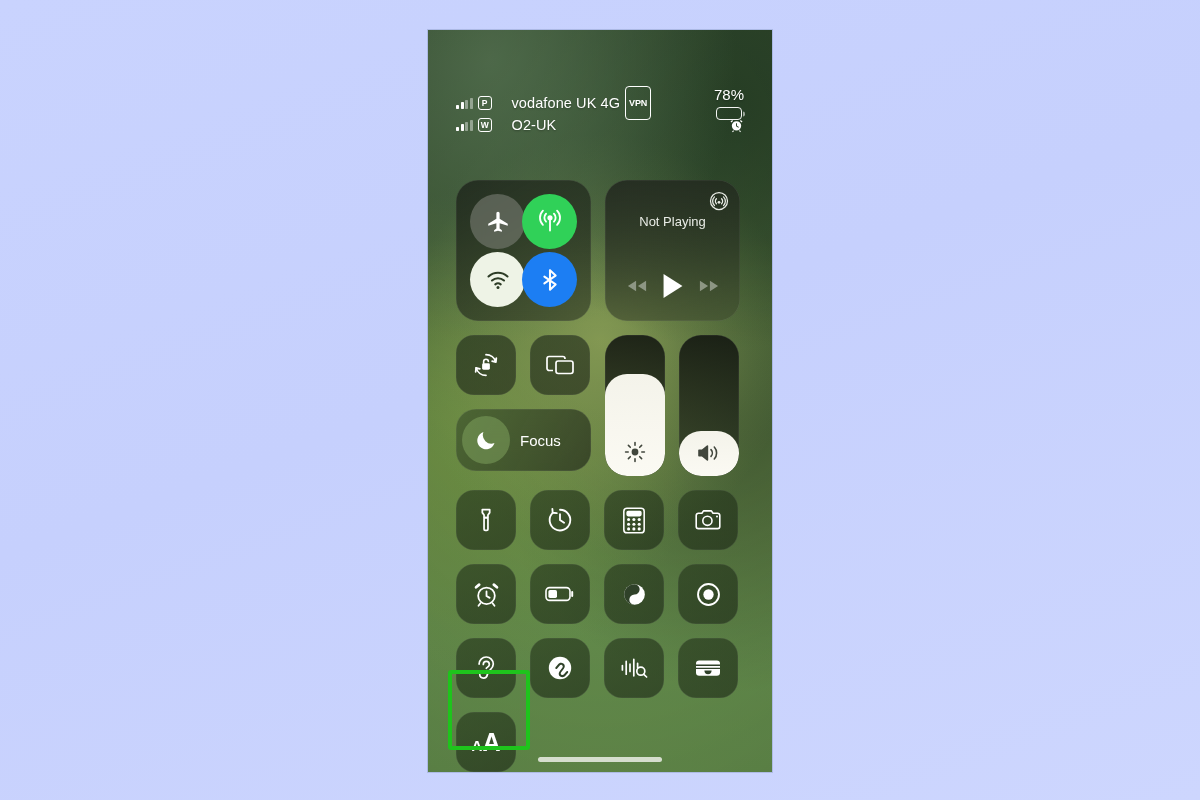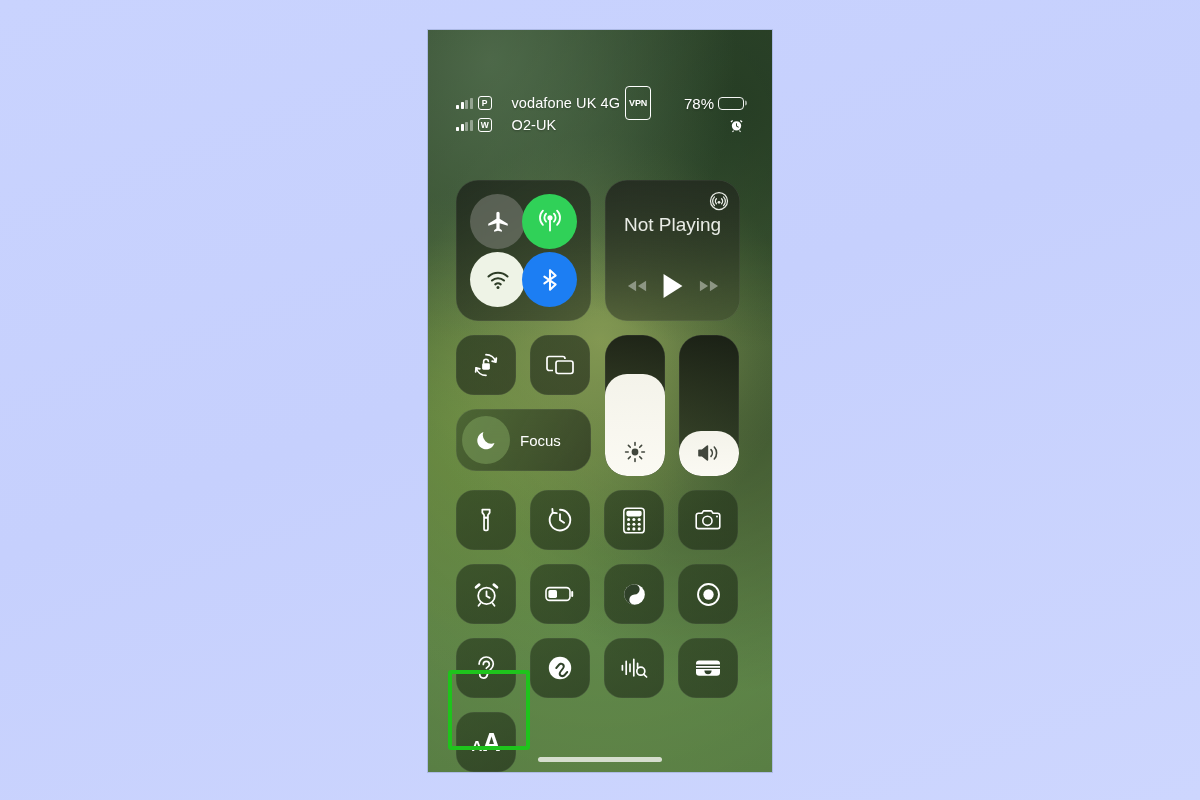--- a/index.html
+++ b/index.html
@@ -36,21 +36,21 @@
 
   
   #statusbar {
     position: absolute; left: 0; top: 62px; width: 100%;
     padding: 0 28px;
     color: #fff;
     z-index: 3;
   }
   .sb-row { display: flex; align-items: center; height: 22px; }
   .sb-left { display: flex; align-items: center; gap: 5px; flex: 1; }
-  .sb-right { display: flex; align-items: center; justify-content: flex-end; gap: 4px; }
+  .sb-right { display: flex; align-items: center; justify-content: flex-end; gap: 4px; flex-direction: column; }
   .sb-text { font-size: 14.5px; letter-spacing: .1px; white-space: nowrap;
              text-shadow: 0 1px 2px rgba(0,0,0,.3); margin-left: 15px; }
 
   .bars { display: flex; align-items: flex-end; gap: 1.5px; height: 11px; }
   .bars i { display:block; width: 3px; border-radius: .7px; background: #fff; }
   .bars i:nth-child(1){ height: 4px; }
   .bars i:nth-child(2){ height: 6.5px; }
   .bars i:nth-child(3){ height: 9px; opacity:.42; }
   .bars i:nth-child(4){ height: 11px; opacity:.42; }
 
@@ -91,21 +91,21 @@
   .conn .p1 { left: 14px; top: 14px; background: rgba(120,125,115,.62); }
   .conn .p2 { right: 14px; top: 14px; background: #30d158; }
   .conn .p3 { left: 14px; bottom: 14px; background: #eef3e6; }
   .conn .p4 { right: 14px; bottom: 14px; background: #1c7ef3; }
 
   
   .media { width: 135px; height: 141px; position: relative;
     background: linear-gradient(160deg, rgba(30,33,28,.78) 0%, rgba(40,46,34,.56) 60%, rgba(60,70,44,.44) 100%); }
   .media .airplay { position:absolute; right: 11px; top: 11px; }
   .media .nowtitle { position:absolute; left:0; right:0; top: 34px; text-align:center;
-    color:#e9ece6; font-size: 19px; }
+    color:#e9ece6; font-size: 13px; }
   .media .transport { position:absolute; left:0; right:0; bottom: 22px;
     display:flex; align-items:center; justify-content:space-around; padding: 0 14px; }
 
   
   .sq { width: 60px; height: 60px; border-radius: 18px;
     display:flex; align-items:center; justify-content:center;
     background: linear-gradient(150deg, rgba(30,42,26,.62), rgba(24,30,20,.58));
     box-shadow: inset 0 0 0 .5px rgba(255,255,255,.08); }
 
   

